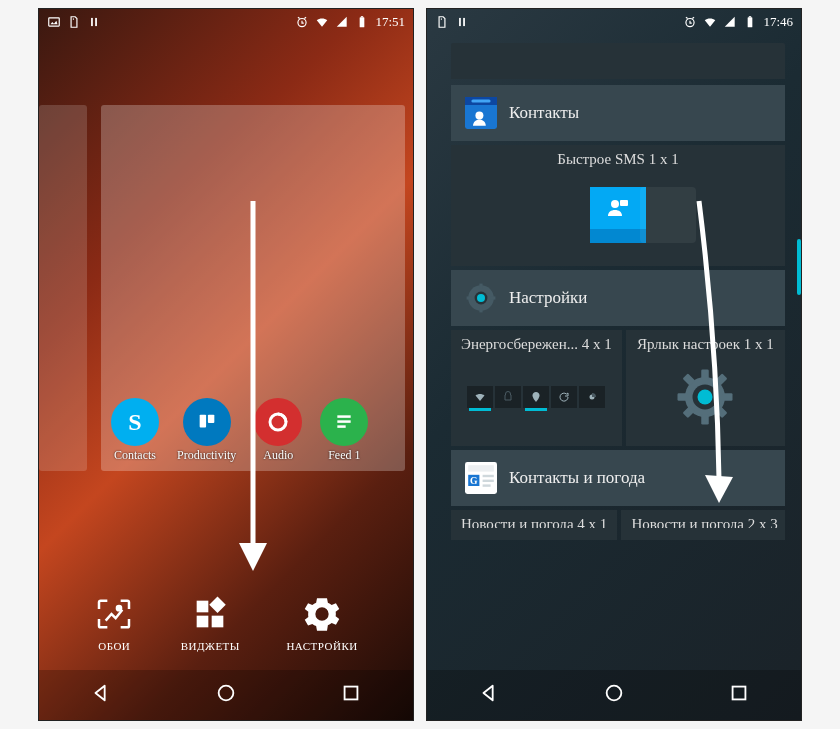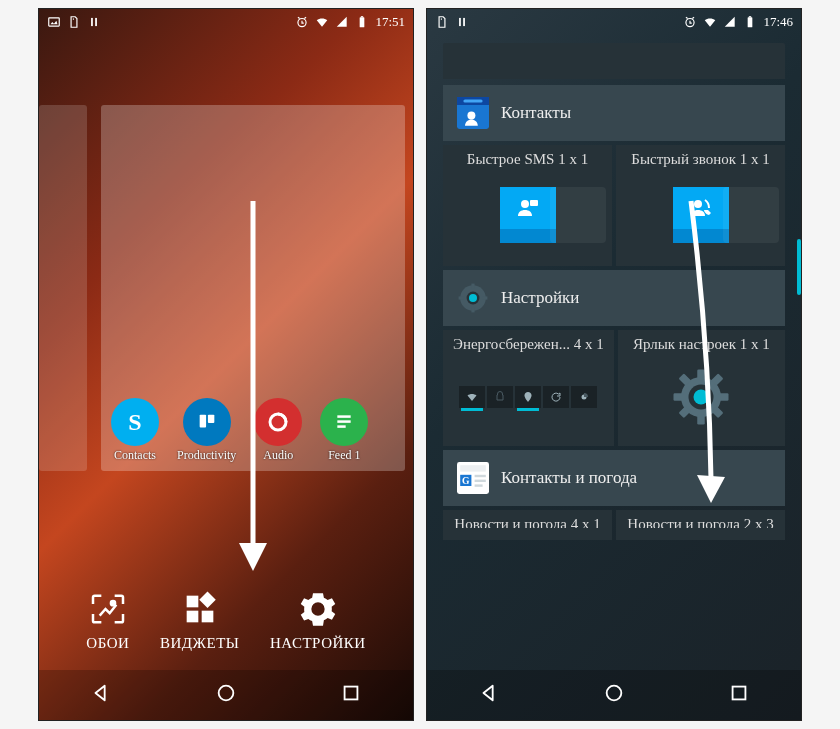--- a/index.html
+++ b/index.html
@@ -58,21 +58,21 @@
 .circ.trello { background: #0079bf; }
 .circ.audio { background: #d32f2f; }
 .circ.feed { background: #2bb24c; }
 
 .bottom-menu {
   position: absolute; bottom: 20px; left: 0; right: 0;
   display: flex; justify-content: space-around; padding: 0 32px;
 }
 .bm-item { display: flex; flex-direction: column; align-items: center; gap: 6px; color: #fff; }
 .bm-item svg { width: 40px; height: 40px; }
-.bm-item .lbl { font-size: 15px; font-weight: 500; letter-spacing: 0.5px; }
+.bm-item .lbl { font-size: 11px; font-weight: 500; letter-spacing: 0.5px; }
 
 .arrow { position: absolute; pointer-events: none; }
 
 .nav-bar {
   position: absolute; left: 0; right: 0; bottom: 0; height: 50px;
   display: flex; justify-content: space-around; align-items: center;
   background: rgba(0,0,0,0.22);
 }
 .nav-bar svg { width: 22px; height: 22px; }
 
@@ -283,21 +283,21 @@
       <span class="status-icon">
           <svg viewBox="0 0 24 24" fill="#fff">
             <rect x="8" y="4" width="8" height="17" rx="1"></rect>
             <rect x="10" y="2" width="4" height="2"></rect>
           </svg>
         </span>
       <span style="font-size:13px;">17:46</span>
     </div>
   </div>
 
-  <div class="screen-body" style="overflow:hidden;">
+  <div class="screen-body" style="overflow:hidden;margin-left:8px;">
     <div class="edge-indicator"></div>
     <div class="wlist">
       <div style="height:36px;background:#263238;border-radius:2px 2px 0 0;margin-bottom:2px;"></div>
 
       <div class="wsection-head">
         <span class="whead-icon">
           <svg viewBox="0 0 40 40">
               <rect width="40" height="40" rx="3" fill="#1976d2"></rect>
               <rect y="0" width="40" height="10" fill="#0d47a1"></rect>
               <circle cx="18" cy="23" r="5" fill="#fff"></circle>
@@ -311,37 +311,20 @@
         <div class="wcell">
           <span class="wtitle">Быстрое SMS 1 x 1</span>
           <div class="wpreview">
             <div class="contact-shadow"></div>
             <div class="contact-wg">
               <div class="top">
                   <svg width="24" height="24" viewBox="0 0 24 24" fill="#fff">
                     <circle cx="9" cy="8" r="4"></circle>
                     <path d="M2 20c0-4 3-6 7-6s7 2 7 6z"></path>
                     <rect x="14" y="4" width="8" height="6" rx="1" fill="#fff"></rect>
-                  </svg>
-                </div>
-              <div class="bot"></div>
-            </div>
-          </div>
-        </div>
-        <div class="wcell">
-          <span class="wtitle">Быстрый звонок 1 x 1</span>
-          <div class="wpreview">
-            <div class="contact-shadow"></div>
-            <div class="contact-wg">
-              <div class="top">
-                  <svg width="24" height="24" viewBox="0 0 24 24" fill="#fff">
-                    <circle cx="9" cy="8" r="4"></circle>
-                    <path d="M2 20c0-4 3-6 7-6s7 2 7 6z"></path>
-                    <path d="M16 4c3 2 4 5 4 8" stroke="#fff" stroke-width="2" fill="none"></path>
-                    <path d="M19 14l3 3-2 2c-2 0-5-3-5-5z" fill="#fff"></path>
                   </svg>
                 </div>
               <div class="bot"></div>
             </div>
           </div>
         </div>
       </div>
 
       <div class="wsection-head">
         <span class="whead-icon">

